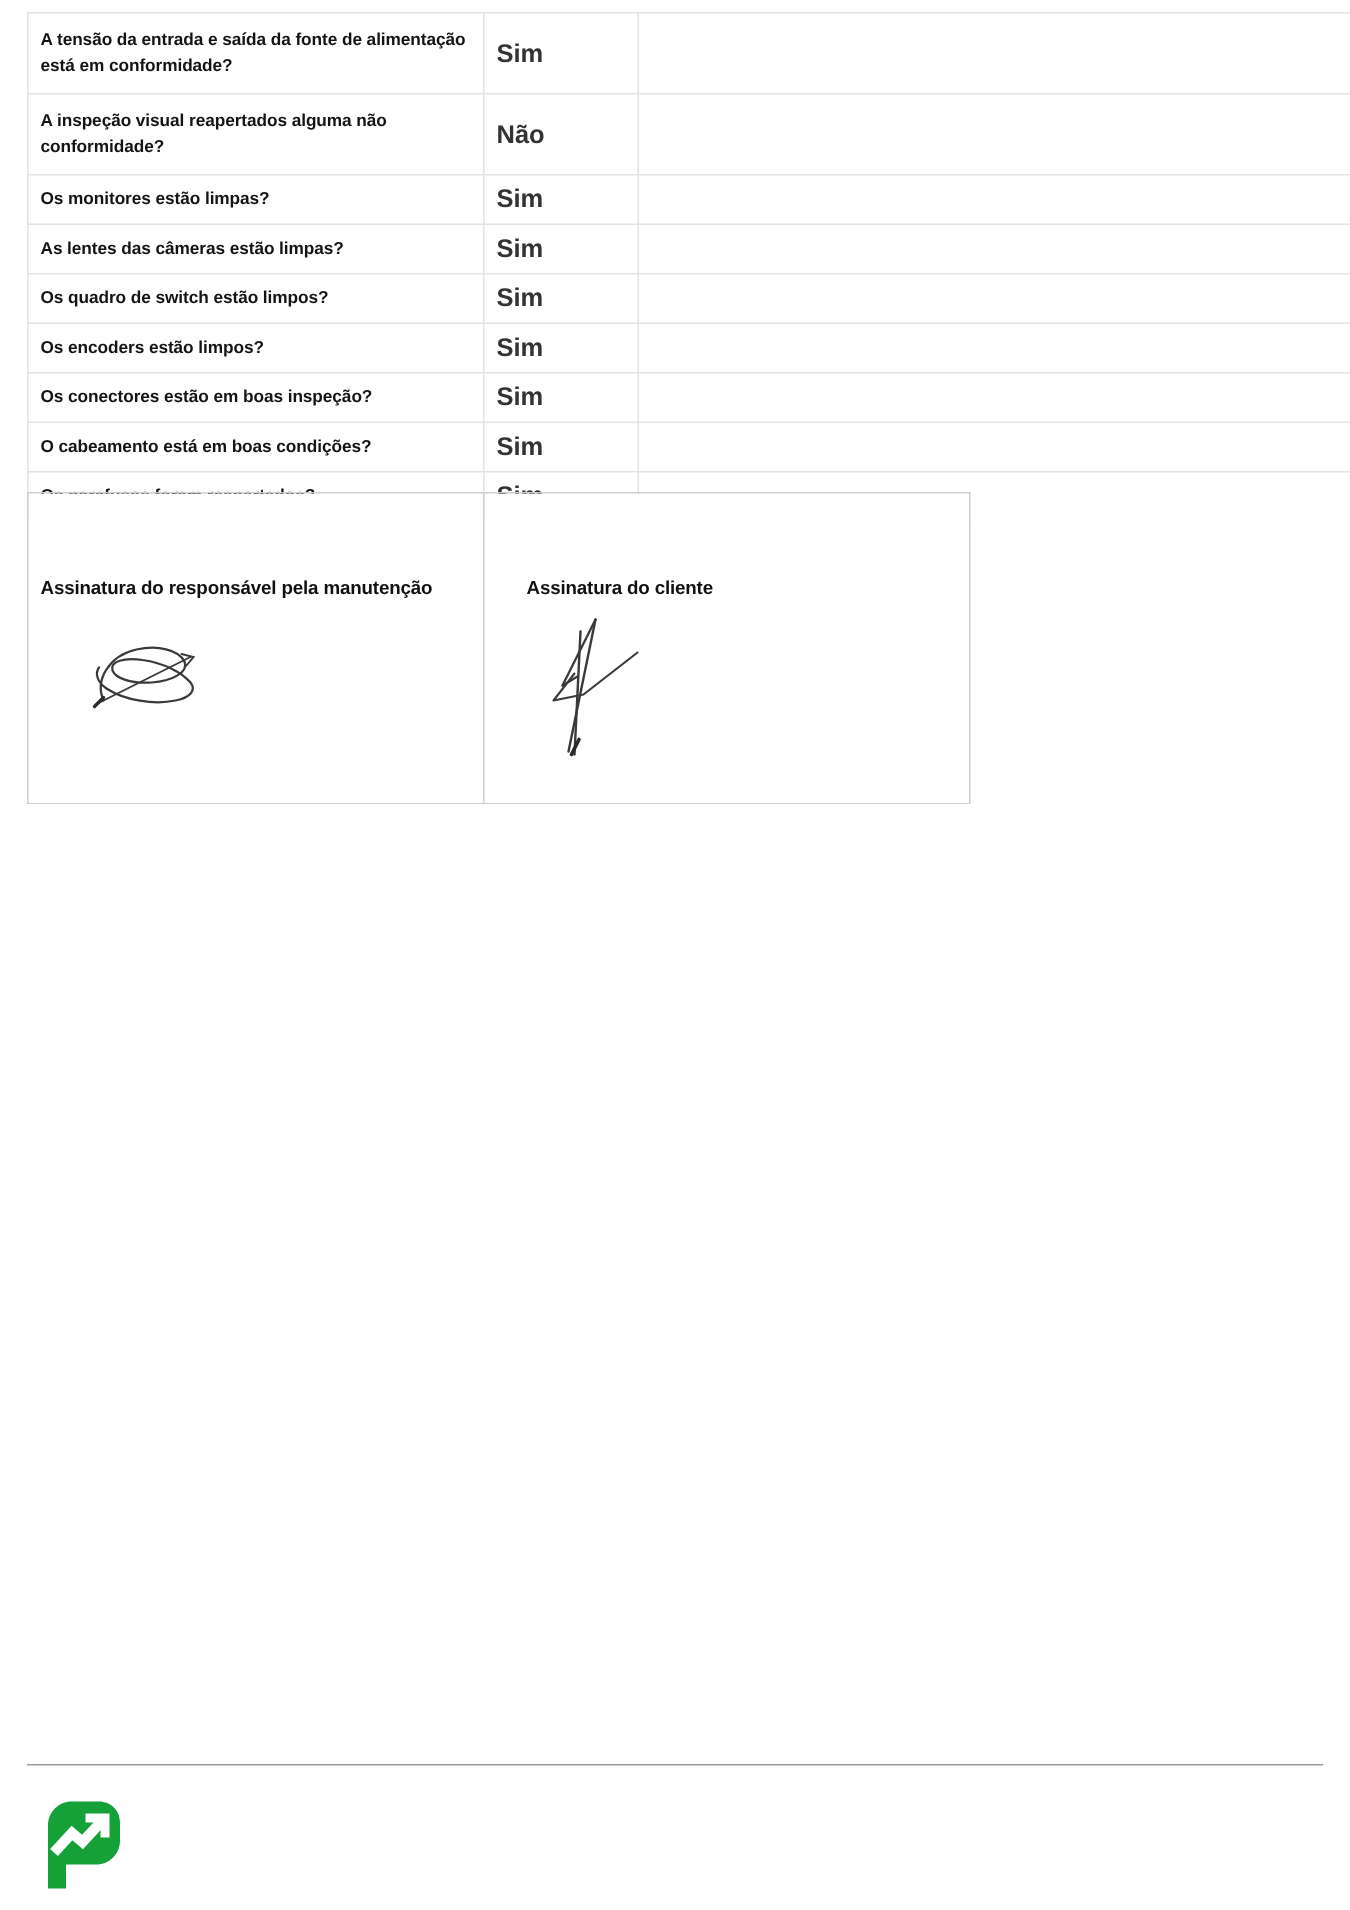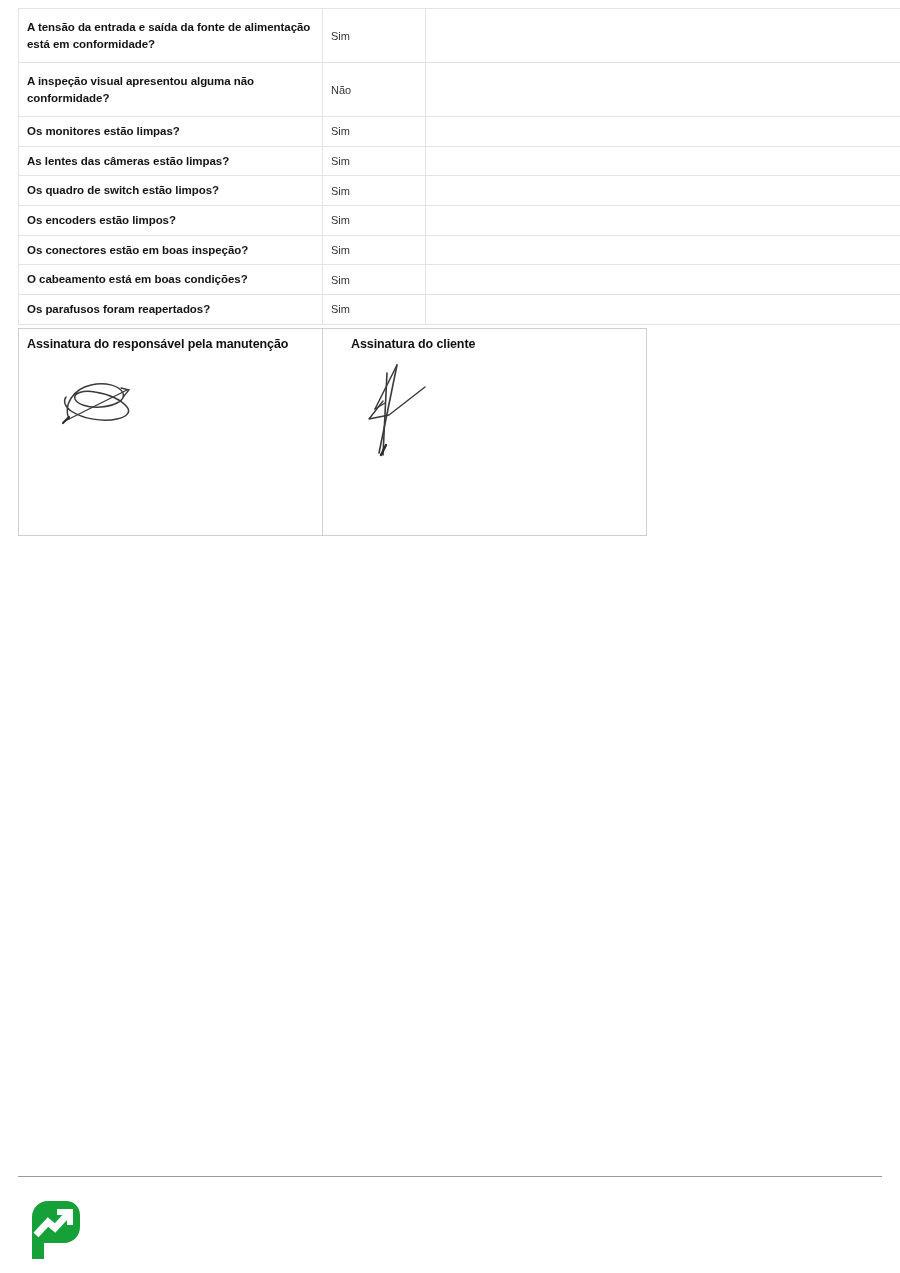--- a/index.html
+++ b/index.html
@@ -41,22 +41,22 @@
     width: 287px;
     font-size: 11.5px;
     font-weight: bold;
     line-height: 1.45;
     color: #141414;
     letter-spacing: -0.05px;
     margin-left: 19px;
   }
   .checklist td.a {
     width: 86px;
-    font-size: 11px;
-    font-weight: normal;
+    font-size: 17px;
+    font-weight: bold;
     color: #333333;
   }
   .checklist td.c {
     width: 489px;
   }
   .checklist tr.tall td { height: 41px; }
   .checklist tr.short td { height: 15px; }
 
   
   .section-band {
@@ -98,20 +98,21 @@
   .sig-table td.c1 { width: 287px; }
   .sig-table td.c2 { width: 287px; padding-left: 28px; }
   .sig-table td.c3 { width: 290px; border-right: none; border-top: none; border-bottom: none; }
   .sig-label {
     font-size: 12.5px;
     font-weight: bold;
     color: #111111;
     letter-spacing: -0.1px;
     display: block;
     margin-bottom: 6px;
+    margin-top: 48px;
   }
   .sig-ink {
     display: block;
     margin-left: 12px;
   }
 
   
   .footer-rule {
     position: absolute;
     left: 18px;
@@ -134,21 +135,21 @@
 <div class="page">
 
   <table class="checklist">
     <tbody>
       <tr class="tall">
         <td class="q">A tensão da entrada e saída da fonte de alimentação está em conformidade?</td>
         <td class="a">Sim</td>
         <td class="c"></td>
       </tr>
       <tr class="tall">
-        <td class="q">A inspeção visual apresentou alguma não conformidade?</td>
+        <td class="q">A inspeção visual reapertados alguma não conformidade?</td>
         <td class="a">Não</td>
         <td class="c"></td>
       </tr>
       <tr class="short">
         <td class="q">Os monitores estão limpas?</td>
         <td class="a">Sim</td>
         <td class="c"></td>
       </tr>
       <tr class="short">
         <td class="q">As lentes das câmeras estão limpas?</td>

